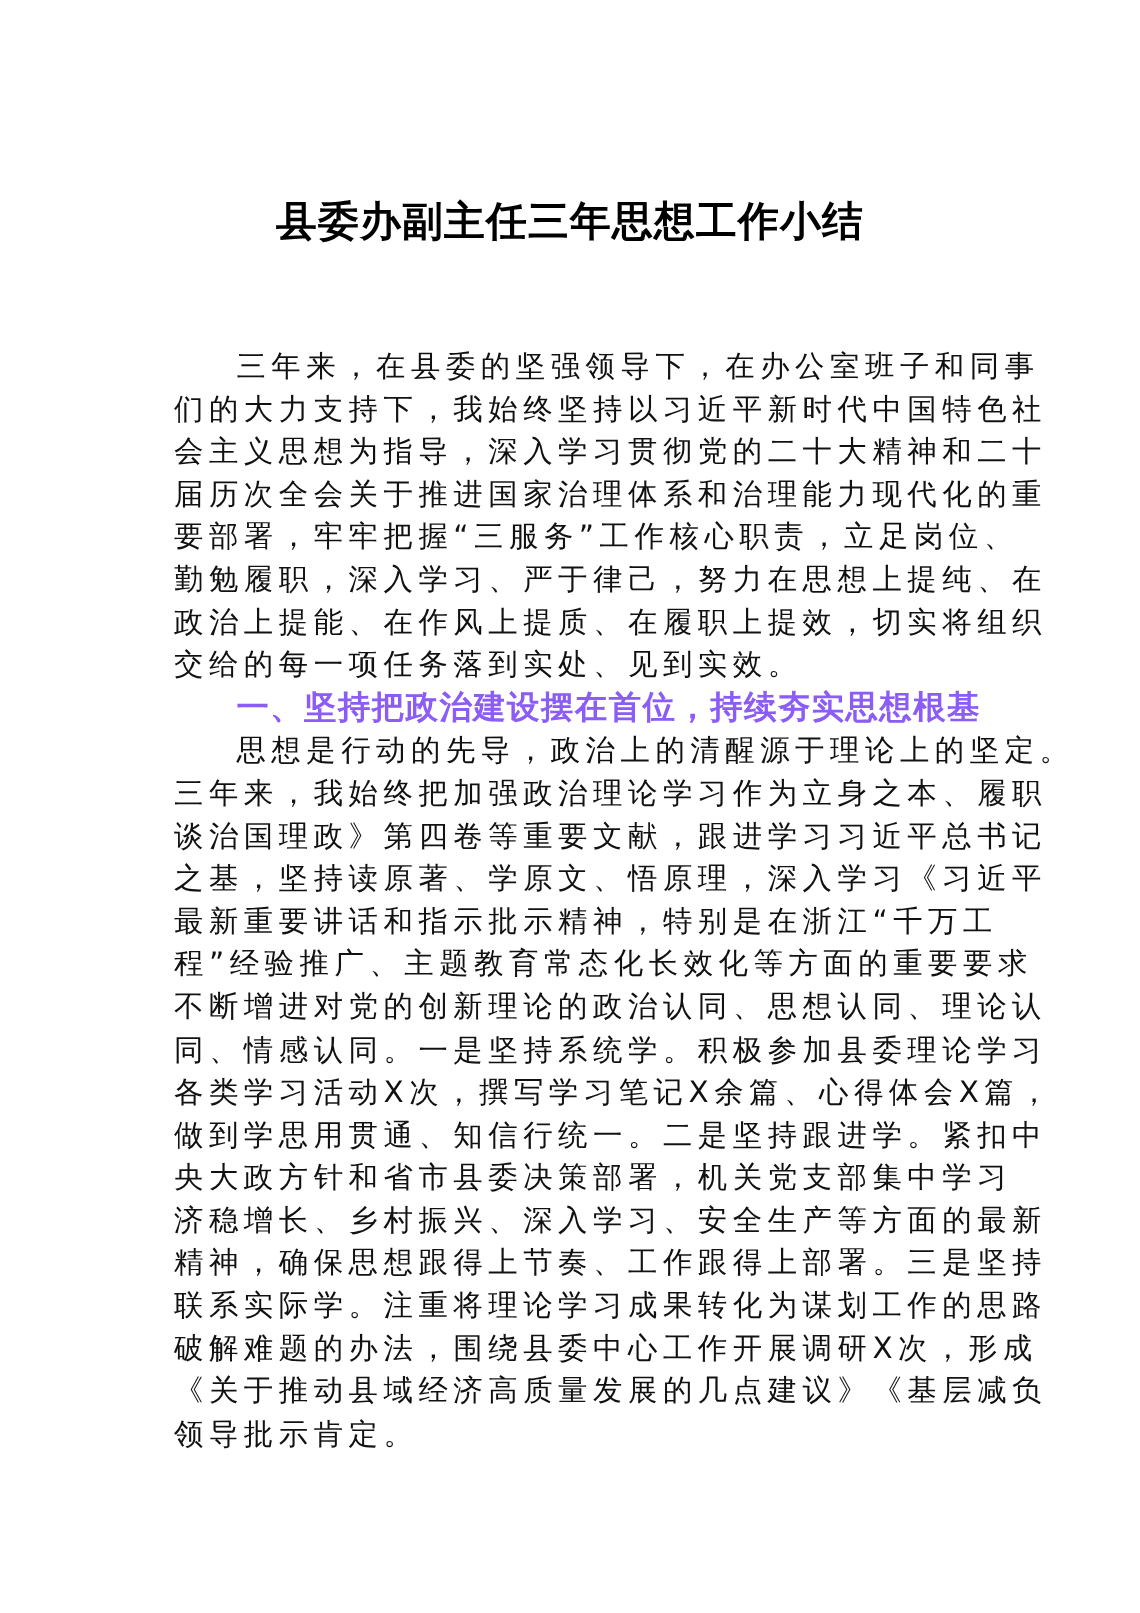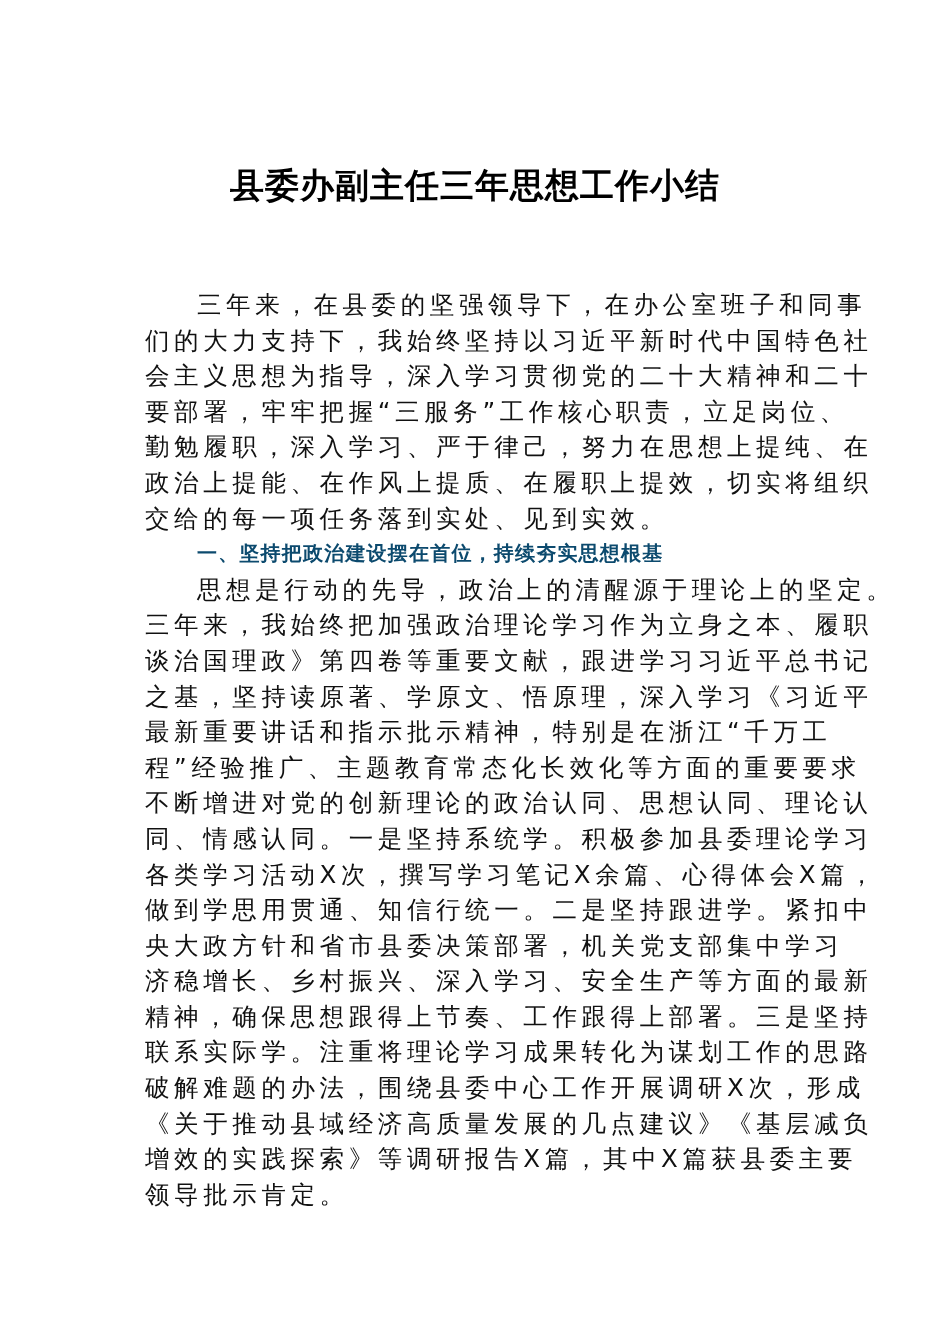--- a/index.html
+++ b/index.html
@@ -14,34 +14,35 @@
       position: absolute; top: 255px; left: 145px; width: 680px;
       font-family: "DejaVu Sans", "Liberation Sans", sans-serif;
       font-size: 24.5px; color: #111; line-height: 35.6px;
       letter-spacing: 4.6px;
       margin-top: 32px;
     }
     .line { white-space: nowrap; height: 35.6px; }
     .indent { padding-left: 52px; }
     .heading {
       font-family: "DejaVu Sans", "Liberation Sans", sans-serif; font-weight: bold;
-      letter-spacing: 1.2px; font-size: 20px; padding-left: 52px; color: #0c4a6e;
+      letter-spacing: 1.2px; font-size: 27px; padding-left: 52px; color: #8b5cf6;
     }
   </style>
 </head>
 <body>
 
 <div class="page">
   <div class="title">县委办副主任三年思想工作小结</div>
 
   <div class="body">
     <div>
       <div class="line indent">三年来，在县委的坚强领导下，在办公室班子和同事</div>
       <div class="line">们的大力支持下，我始终坚持以习近平新时代中国特色社</div>
       <div class="line">会主义思想为指导，深入学习贯彻党的二十大精神和二十</div>
+      <div class="line">届历次全会关于推进国家治理体系和治理能力现代化的重</div>
       <div class="line">要部署，牢牢把握“三服务”工作核心职责，立足岗位、</div>
       <div class="line">勤勉履职，深入学习、严于律己，努力在思想上提纯、在</div>
       <div class="line">政治上提能、在作风上提质、在履职上提效，切实将组织</div>
       <div class="line">交给的每一项任务落到实处、见到实效。</div>
     </div>
 
     <div class="line heading">一、坚持把政治建设摆在首位，持续夯实思想根基</div>
 
     <div>
       <div class="line indent">思想是行动的先导，政治上的清醒源于理论上的坚定。</div>
@@ -53,17 +54,16 @@
       <div class="line">不断增进对党的创新理论的政治认同、思想认同、理论认</div>
       <div class="line">同、情感认同。一是坚持系统学。积极参加县委理论学习</div>
       <div class="line">各类学习活动X次，撰写学习笔记X余篇、心得体会X篇，</div>
       <div class="line">做到学思用贯通、知信行统一。二是坚持跟进学。紧扣中</div>
       <div class="line">央大政方针和省市县委决策部署，机关党支部集中学习</div>
       <div class="line">济稳增长、乡村振兴、深入学习、安全生产等方面的最新</div>
       <div class="line">精神，确保思想跟得上节奏、工作跟得上部署。三是坚持</div>
       <div class="line">联系实际学。注重将理论学习成果转化为谋划工作的思路</div>
       <div class="line">破解难题的办法，围绕县委中心工作开展调研X次，形成</div>
       <div class="line">《关于推动县域经济高质量发展的几点建议》《基层减负</div>
-      <div class="line">增效的实践探索》等调研报告X篇，其中X篇获县委主要</div>
       <div class="line">领导批示肯定。</div>
     </div>
   </div>
 </div>
 
 </body></html>

